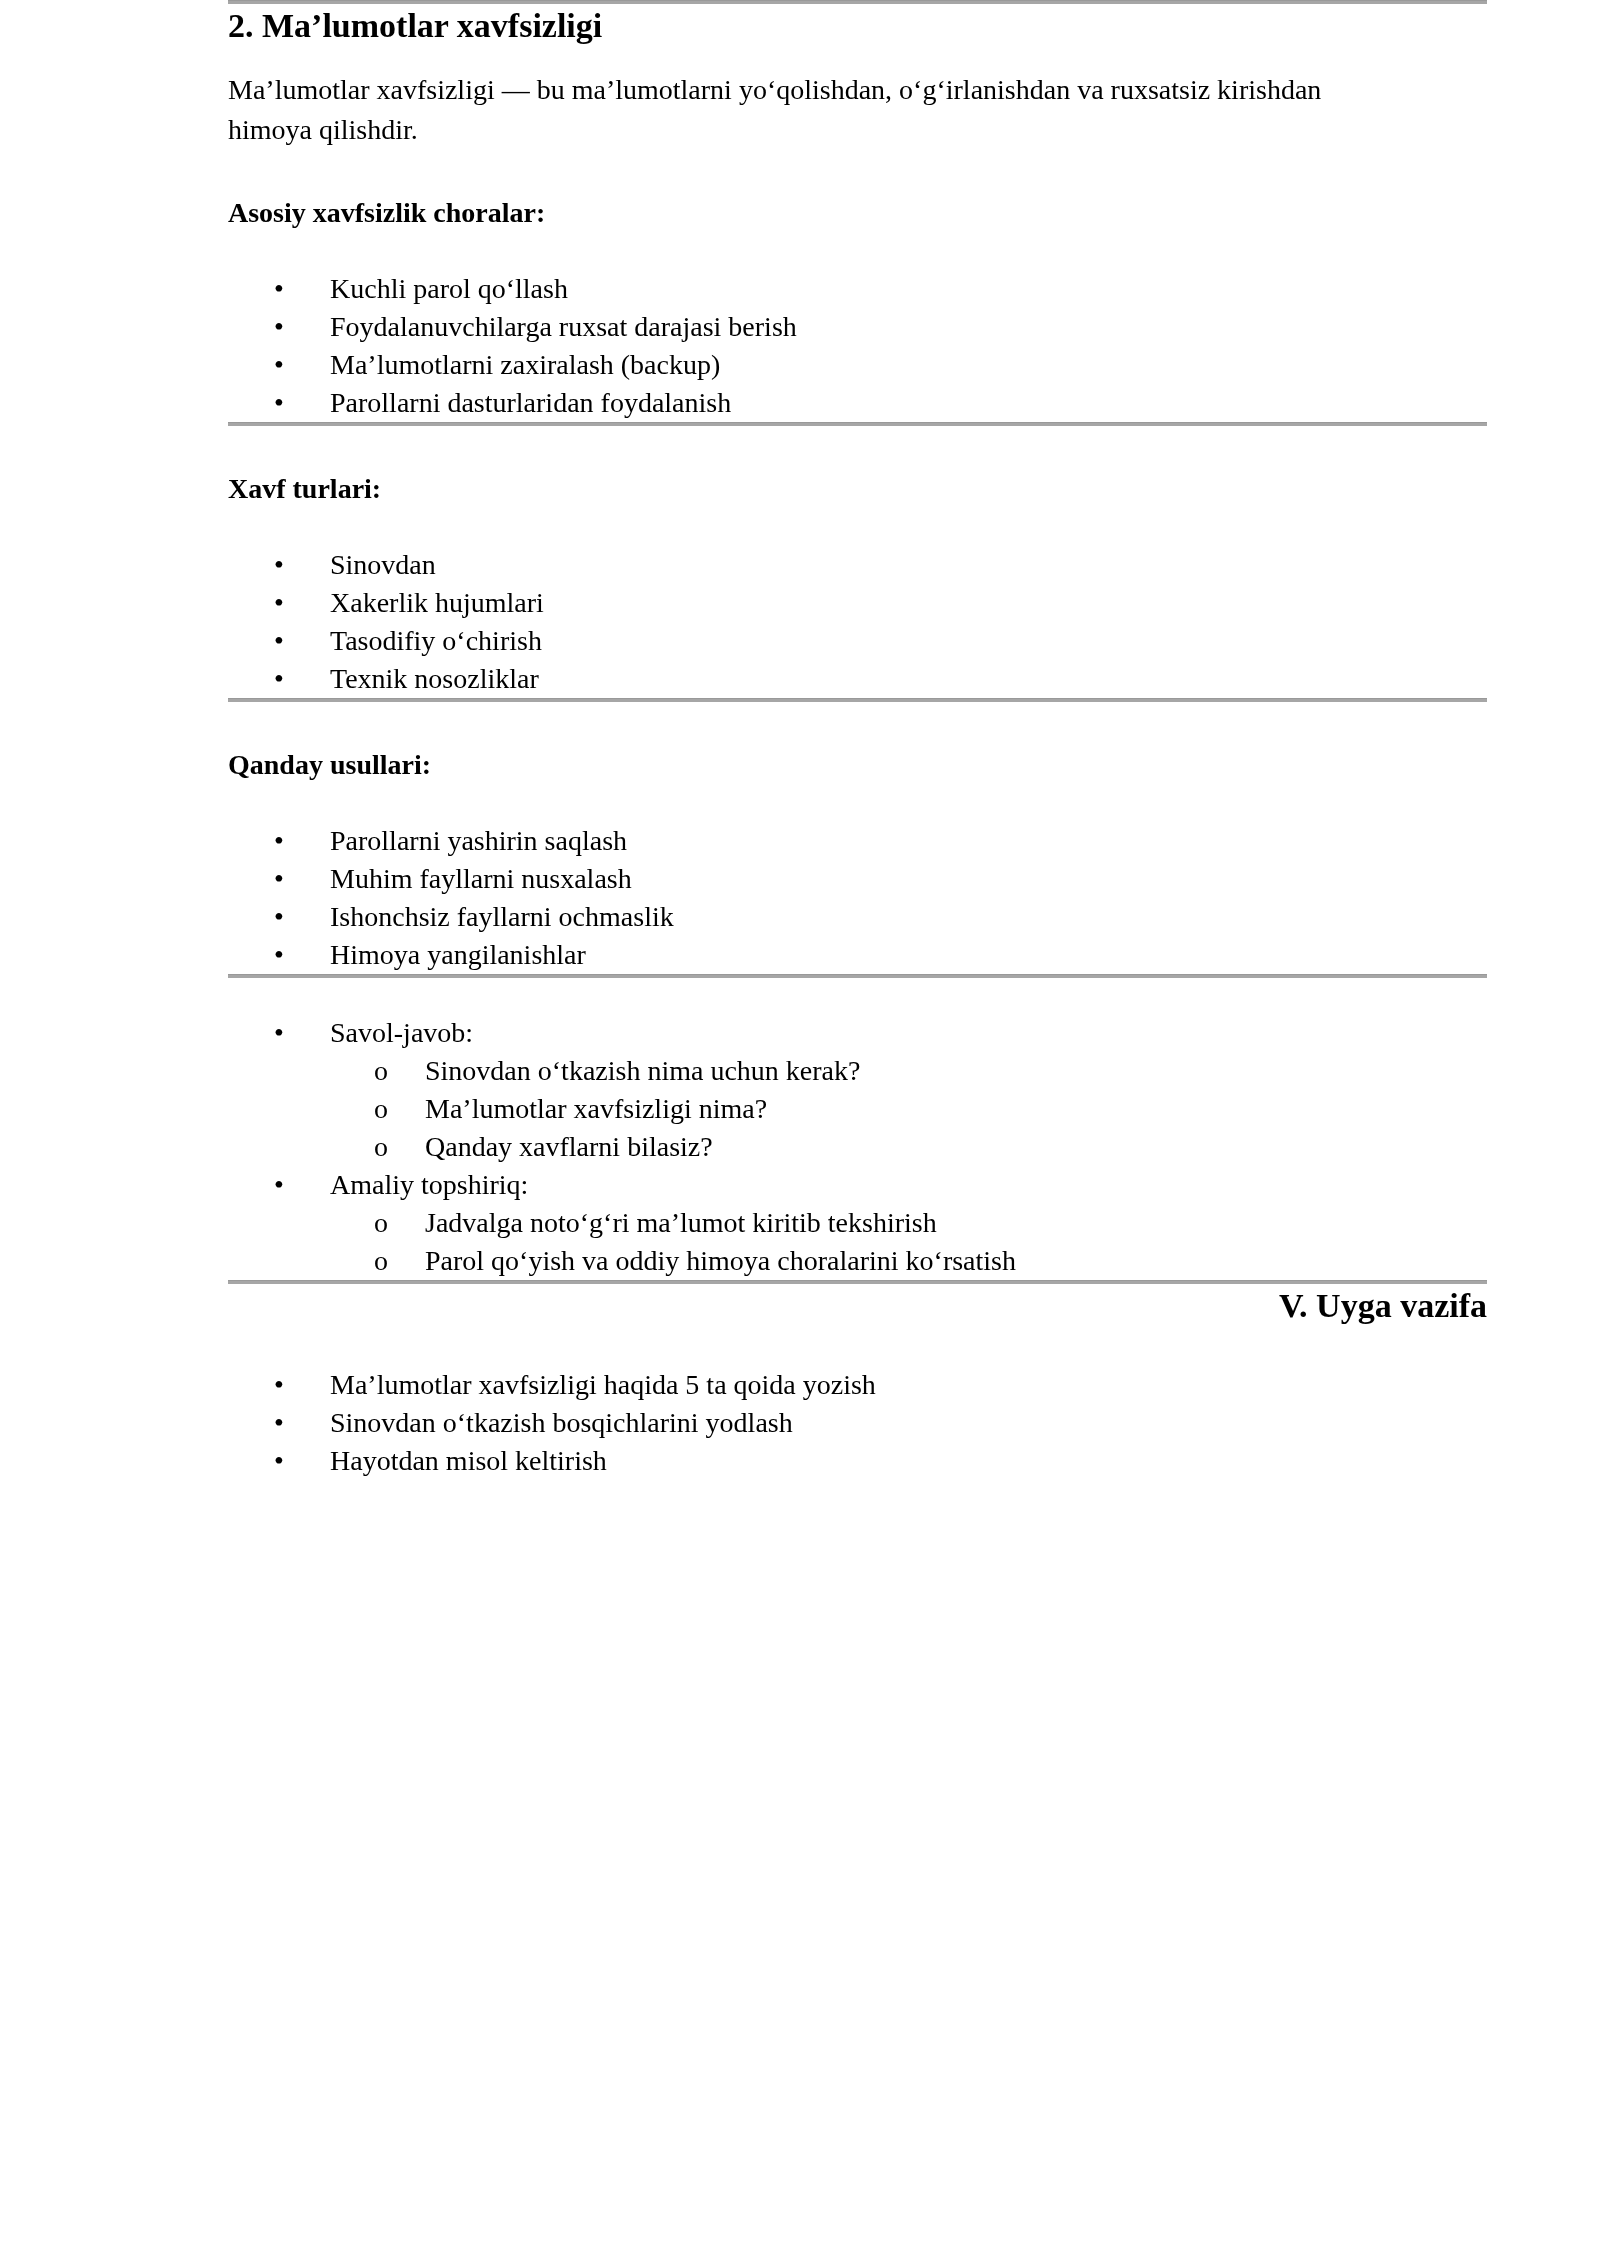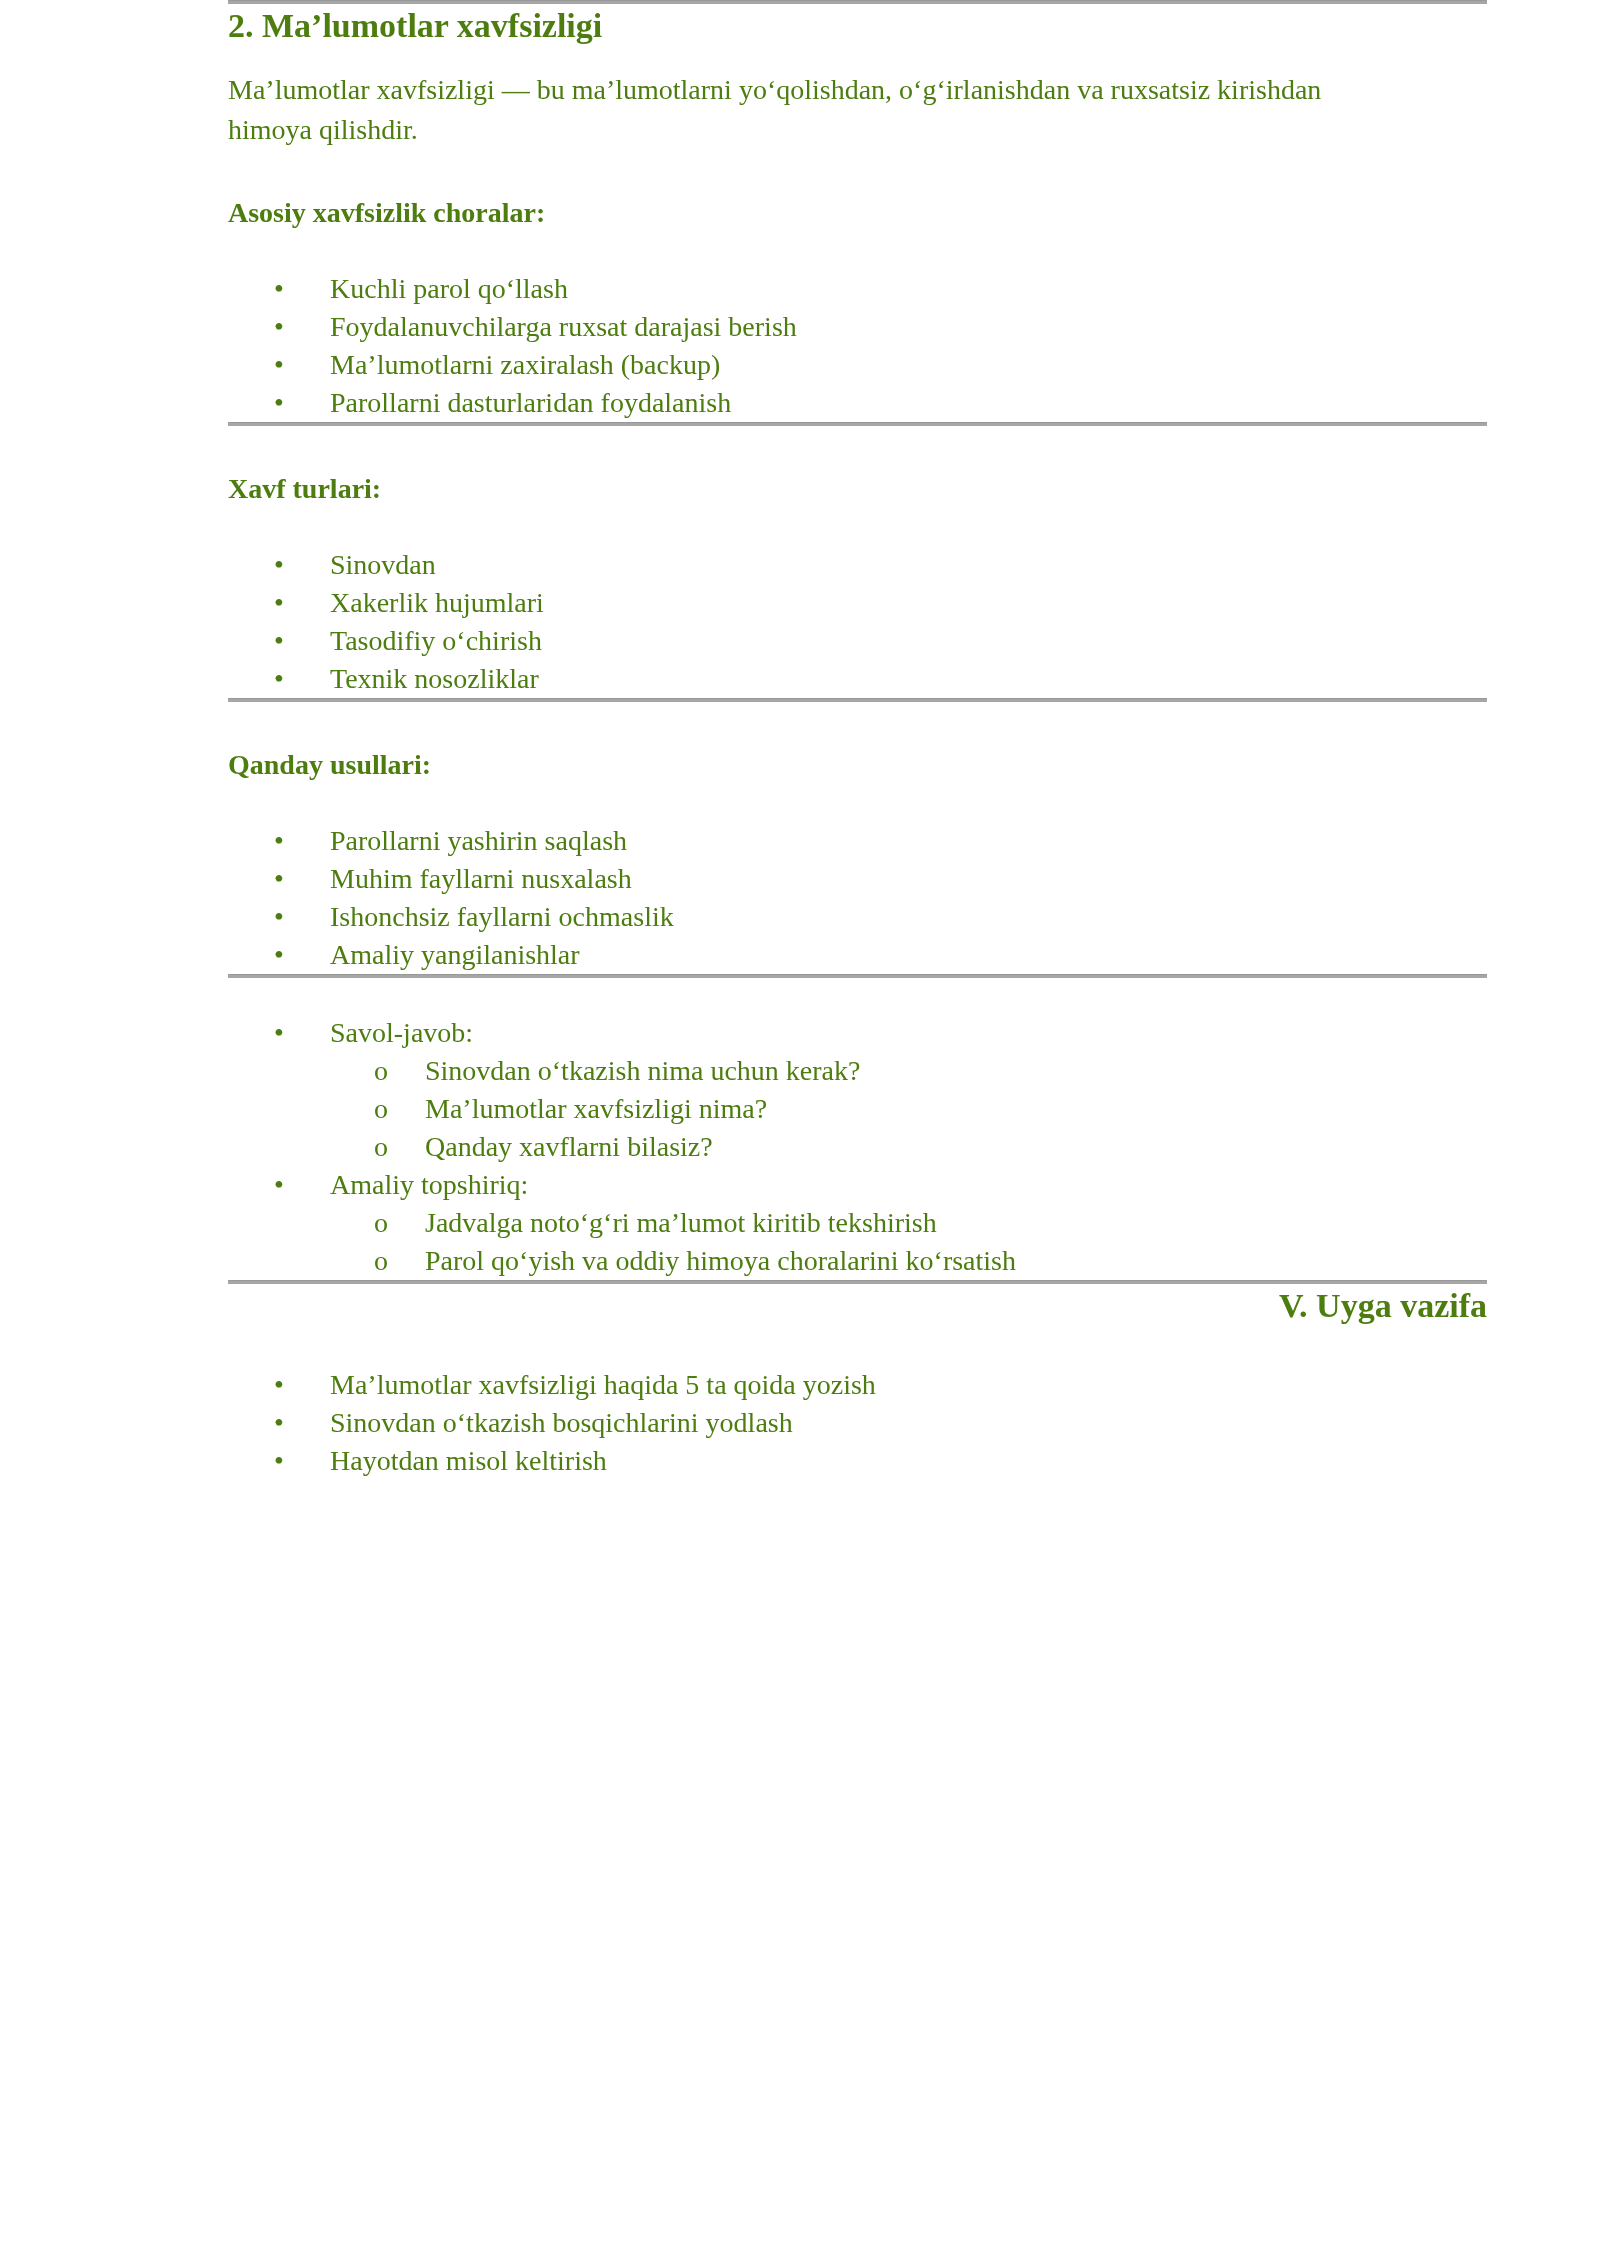--- a/index.html
+++ b/index.html
@@ -6,21 +6,21 @@
     margin: 0;
     padding: 0;
     background: #ffffff;
   }
   .page {
     width: 1600px;
     height: 2262px;
     box-sizing: border-box;
     padding: 0 113px 0 228px;
     background: #ffffff;
-    color: #4d7c0f;
+    color: #000000;
     font-family: "Liberation Serif", "DejaVu Serif", serif;
     overflow: hidden;
   }
   hr.rule {
     border: none;
     height: 4px;
     background: #a6a6a6;
     border-top: 1px solid #999999;
     box-sizing: border-box;
     margin: 0;
@@ -113,21 +113,21 @@
   </ul>
 
   <hr class="rule rule-3">
 
   <p class="bold-label label-protection">Qanday usullari:</p>
 
   <ul class="doc-list">
     <li><span class="mk">•</span><span>Parollarni yashirin saqlash</span></li>
     <li><span class="mk">•</span><span>Muhim fayllarni nusxalash</span></li>
     <li><span class="mk">•</span><span>Ishonchsiz fayllarni ochmaslik</span></li>
-    <li><span class="mk">•</span><span>Amaliy yangilanishlar</span></li>
+    <li><span class="mk">•</span><span>Himoya yangilanishlar</span></li>
   </ul>
 
   <hr class="rule rule-4">
 
 
   <ul class="doc-list list-reinforce">
     <li><span class="mk">•</span><span>Savol-javob:</span></li>
     <li class="sub"><span class="mk">o</span><span>Sinovdan o‘tkazish nima uchun kerak?</span></li>
     <li class="sub"><span class="mk">o</span><span>Ma’lumotlar xavfsizligi nima?</span></li>
     <li class="sub"><span class="mk">o</span><span>Qanday xavflarni bilasiz?</span></li>

